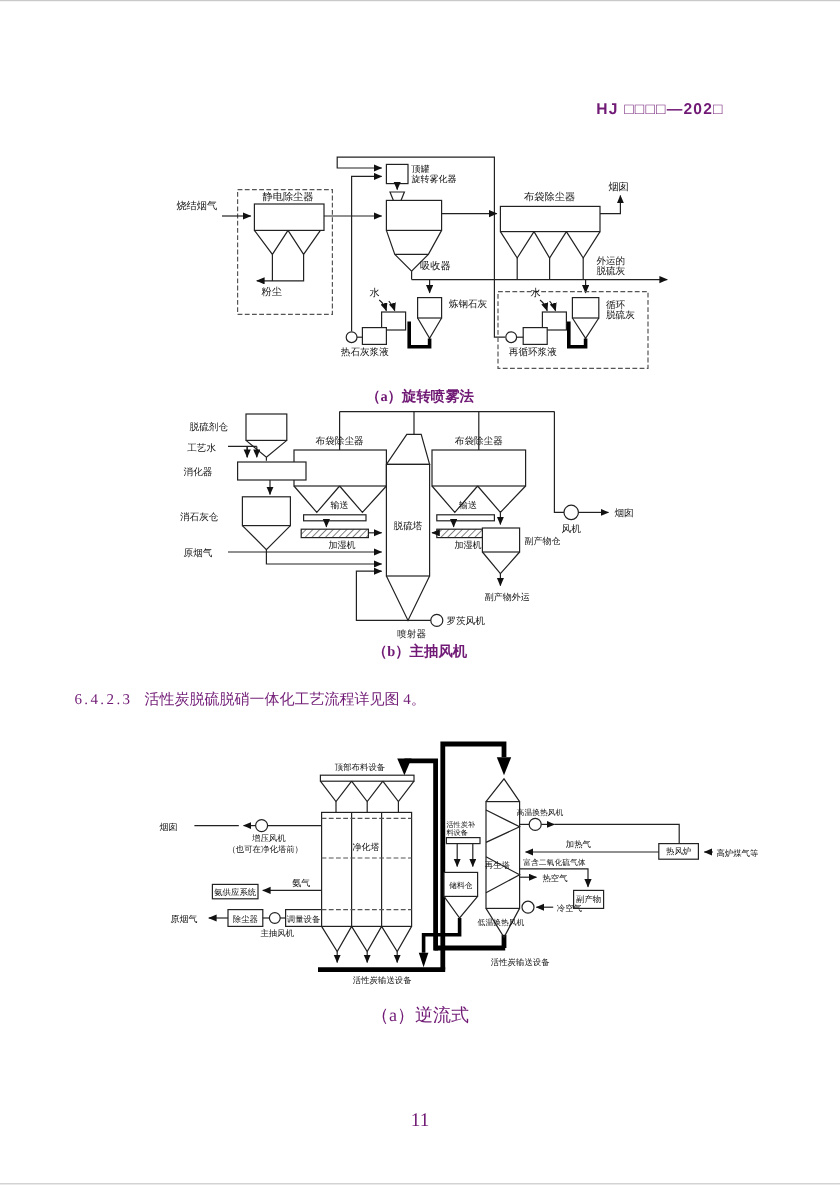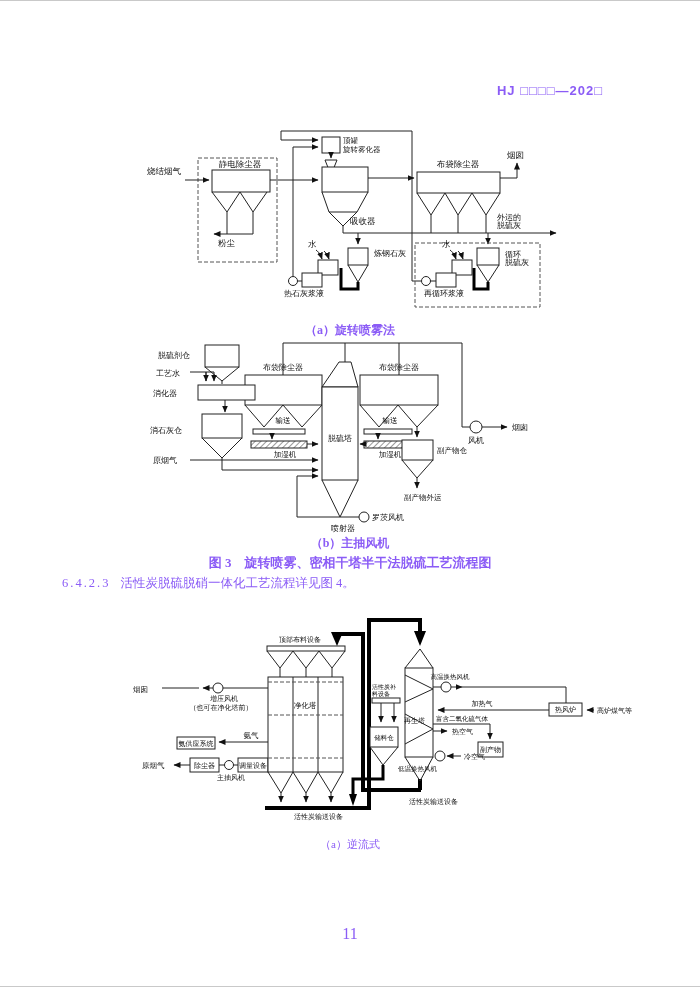--- a/index.html
+++ b/index.html
@@ -1,26 +1,26 @@
 <!DOCTYPE html>
 <html><head>
 <meta charset="utf-8">
 <style>
   html,body{margin:0;padding:0;background:#fff;}
   #page{position:relative;width:700px;height:989px;background:#fff;overflow:hidden;
-        font-family:"Liberation Serif","DejaVu Serif",serif;color:#8b5cf6;}
+        font-family:"Liberation Serif","DejaVu Serif",serif;color:#701a75;}
   .edge-top{position:absolute;left:0;top:0;width:700px;height:1px;background:#c9c9c9;}
   .edge-bottom{position:absolute;left:0;top:986px;width:700px;height:1px;background:#c9c9c9;}
   .hdr{position:absolute;left:440px;top:83px;width:220px;text-align:center;
        font-family:"Liberation Sans","DejaVu Sans",sans-serif;font-weight:bold;font-size:13px;letter-spacing:1px;}
   .cap{position:absolute;text-align:center;font-weight:bold;font-size:12px;}
   .cap3a{left:275px;top:322px;width:150px;}
   .cap3b{left:275px;top:535px;width:150px;}
   .figcap{left:100px;top:554px;width:500px;font-size:13px;}
-  .cap4a{left:275px;top:837px;width:150px;font-weight:normal;font-size:11px;}
+  .cap4a{left:275px;top:837px;width:150px;font-weight:normal;font-size:15px;}
   .clause{position:absolute;left:62px;top:575px;width:560px;font-size:12.5px;}
   .clause .no{letter-spacing:2px;margin-right:10px;}
   .pageno{position:absolute;left:0;top:925px;width:700px;text-align:center;font-size:16px;}
   svg{position:absolute;left:0;top:0;}
   svg text{fill:#111;font-family:"Liberation Serif","DejaVu Serif",serif;}
   .t85{font-size:8.5px;} .t8{font-size:8px;} .t75{font-size:7.5px;} .t7{font-size:7px;} .t65{font-size:6.5px;} .t6{font-size:6px;}
   .ln{stroke:#222;stroke-width:1;fill:none;}
   .lnth{stroke:#000;stroke-width:4;fill:none;}
   .lnt3{stroke:#000;stroke-width:3;fill:none;}
   .bx{stroke:#222;stroke-width:1;fill:#fff;}
@@ -310,19 +310,18 @@
         <circle class="bx" cx="440" cy="756" r="5"></circle>
         <path class="ln" d="M461,756 H447" marker-end="url(#ah)"></path>
         <text class="t7" x="464" y="759">冷空气</text>
         <text class="t65" x="398" y="771">低温换热风机</text>
       </g>
     </g>
   </svg>
 
   <div class="cap cap3a">（a）旋转喷雾法</div>
   <div class="cap cap3b">（b）主抽风机</div>
-  <div class="cap figcap">图 3　旋转喷雾、密相干塔半干法脱硫工艺流程图</div>
   <div class="clause">
     <span class="no">6.4.2.3</span><span>活性炭脱硫脱硝一体化工艺流程详见图 4。</span>
   </div>
   <div class="cap cap4a">（a）逆流式</div>
   <div class="pageno">11</div>
 </div>
 
 </body></html>

